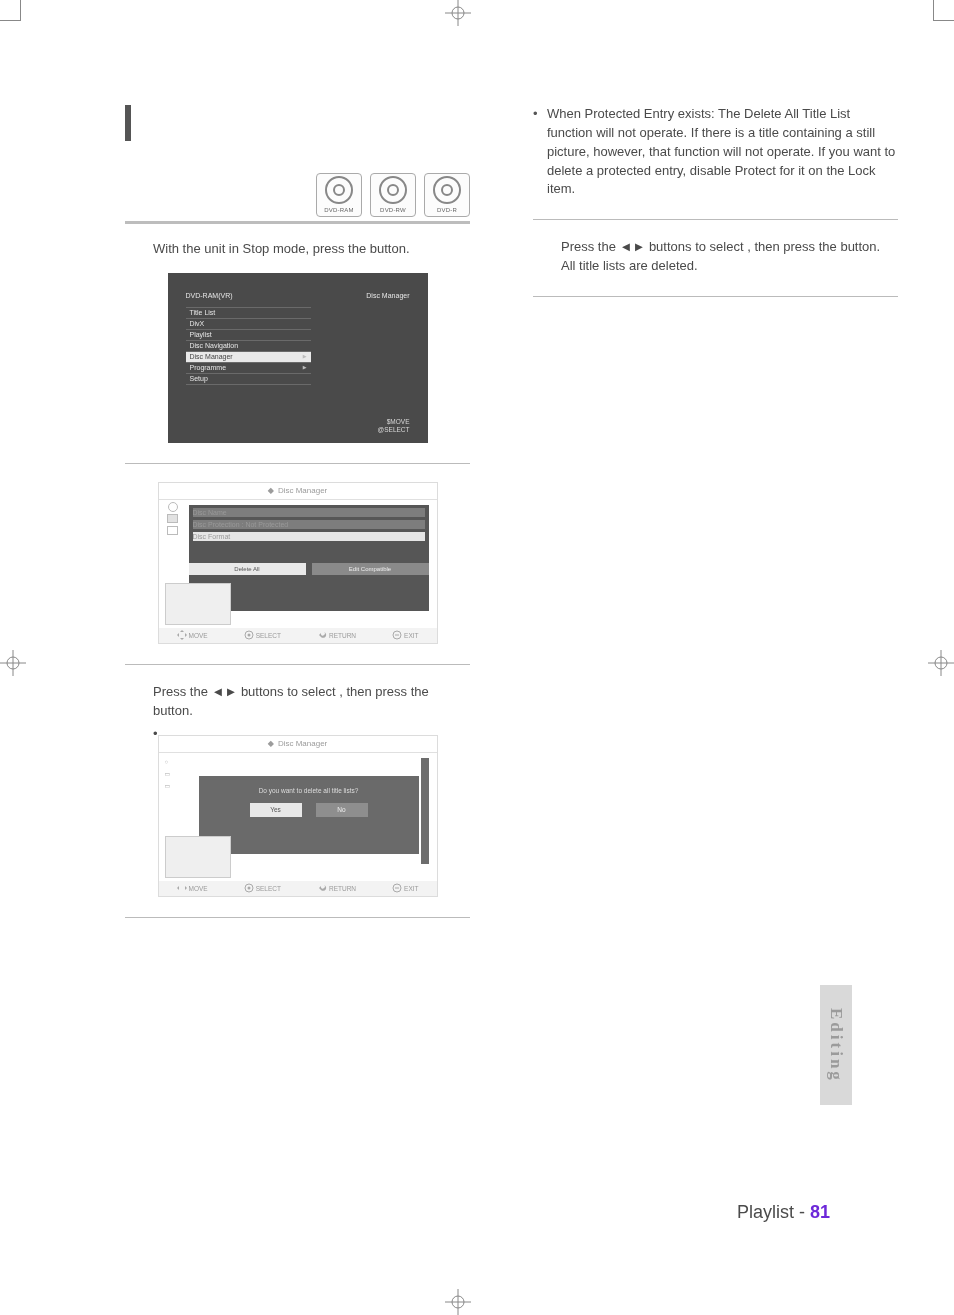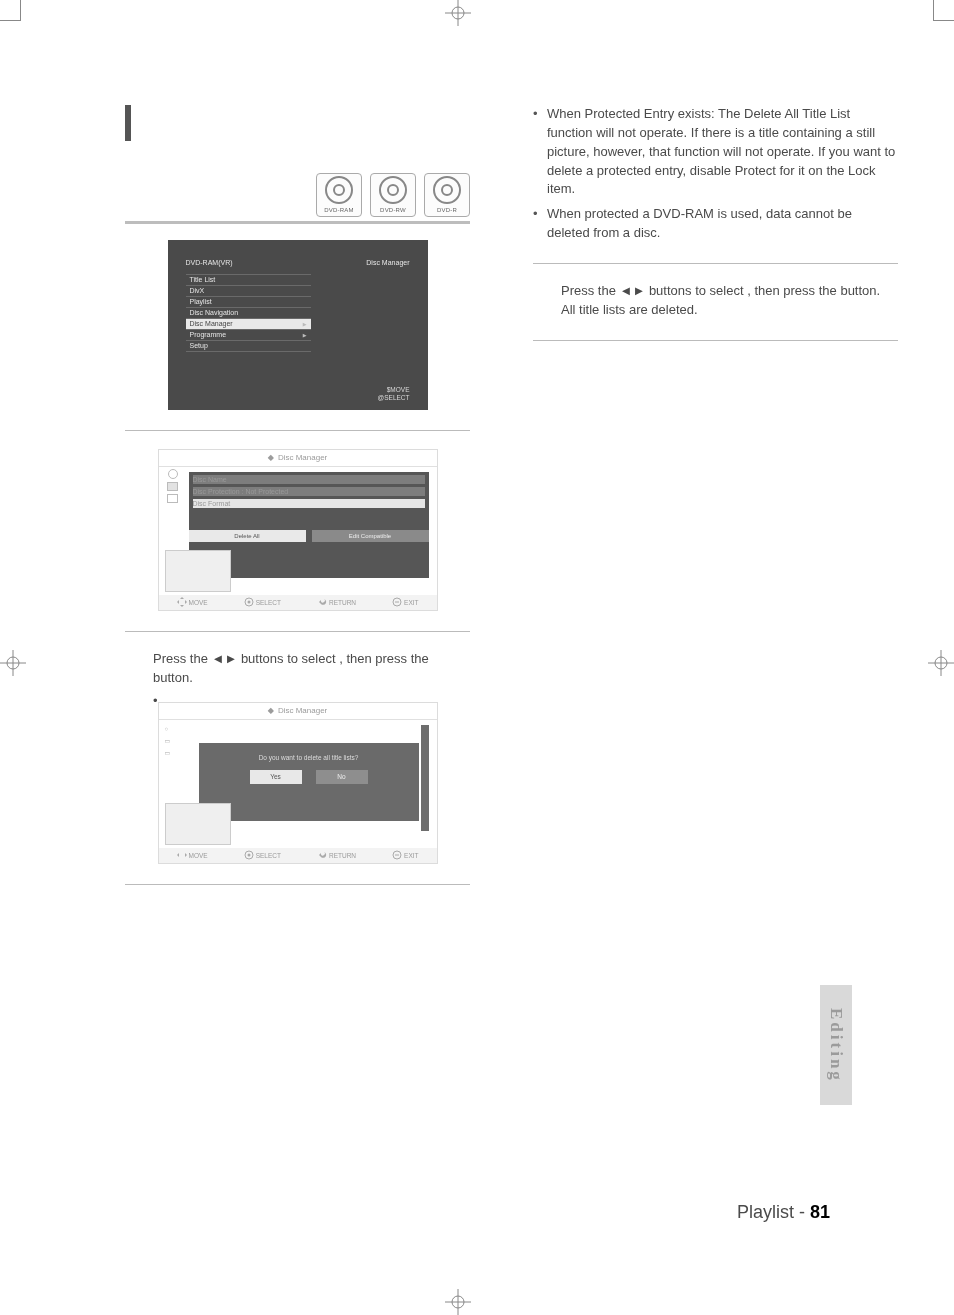--- a/index.html
+++ b/index.html
@@ -72,21 +72,21 @@
 
 
 .notes ul{margin:0;padding-left:0;list-style:none}
 .notes li{position:relative;padding-left:14px;margin-bottom:6px}
 .notes li:before{content:"•";position:absolute;left:0;top:0;color:#555}
 
 
 .sidelabel{position:absolute;right:38px;top:940px;width:32px;height:120px;background:#d9d9d9;display:flex;align-items:center;justify-content:center}
 .sidelabel span{writing-mode:vertical-rl;transform:rotate(0deg);font-family:Georgia,serif;font-weight:bold;letter-spacing:3px;color:#9b9b9b;font-size:17px}
 .pgfoot{position:absolute;right:60px;bottom:30px;font-size:18px;color:#4b4b4b}
-.pgfoot b{color:#000000}
+.pgfoot b{color:#6d28d9}
 
 .ico{width:10px;height:10px;display:inline-block}
 </style>
 </head>
 <body>
 
 <div class="crop tl"></div>
 <div class="crop tr"></div>
 <div class="reg top"><svg viewBox="0 0 26 26">
       <circle cx="13" cy="13" r="6" fill="none" stroke="#888"></circle>
@@ -129,20 +129,23 @@
       <div class="disc">
           <div class="ring">
             <div class="dot"></div>
           </div>
           <div class="lbl">DVD-R</div>
         </div>
     </div>
     <div class="rule"></div>
 
     <div>
+      <div class="step-body">
+        <span>With the unit in Stop mode, press the </span><span></span><span> button.</span>
+      </div>
 
       <div class="scr1">
         <div class="titlebar">
             <span>DVD-RAM(VR)</span>
             <span>Disc Manager</span>
           </div>
         <div class="menu">
           <div class="row">
               <span>Title List</span>
             </div>
@@ -269,21 +272,20 @@
       </div>
     </div>
 
     <hr class="thinrule">
   </div>
 
   <div class="colR">
     <div class="notes">
       <ul>
         <li><span>When Protected Entry exists: The Delete All Title List function will not operate. If there is a title containing a still picture, however, that function will not operate. If you want to delete a protected entry, disable Protect for it on the Lock item.</span></li>
-        <li><span>When protected a DVD-RAM is used, data cannot be deleted from a disc.</span></li>
       </ul>
     </div>
     <hr class="thinrule">
     <div>
       <div class="step-body">
         <span>Press the </span><span class="ar">◄►</span><span> buttons to select </span><span></span><span>, then press the </span><span></span><span> button.</span><br>
         <span>All title lists are deleted.</span>
       </div>
     </div>
     <hr class="thinrule">

